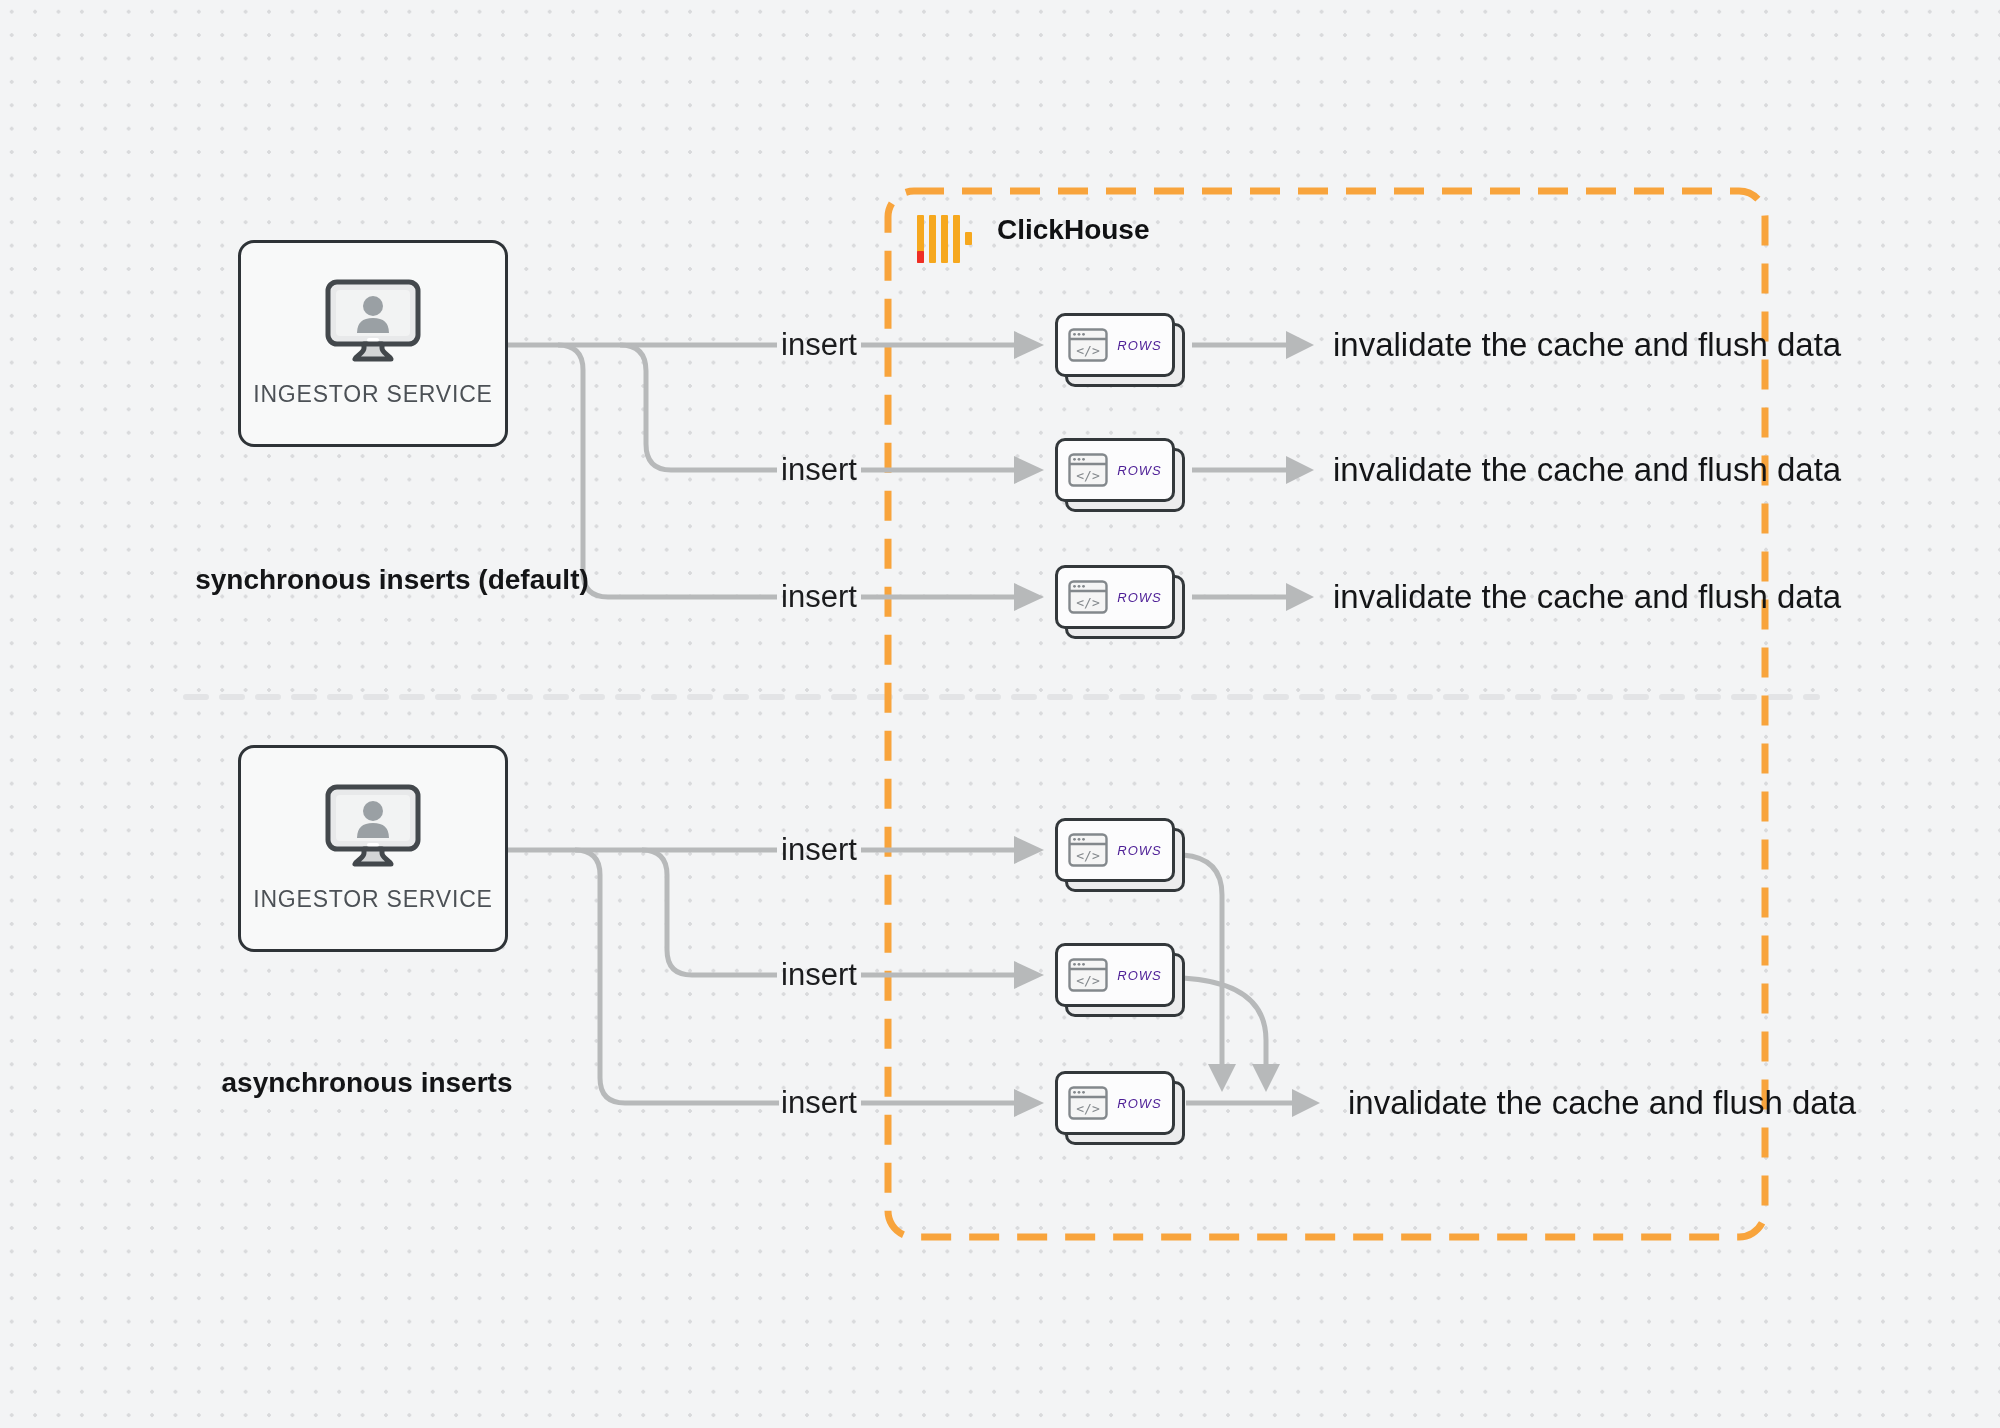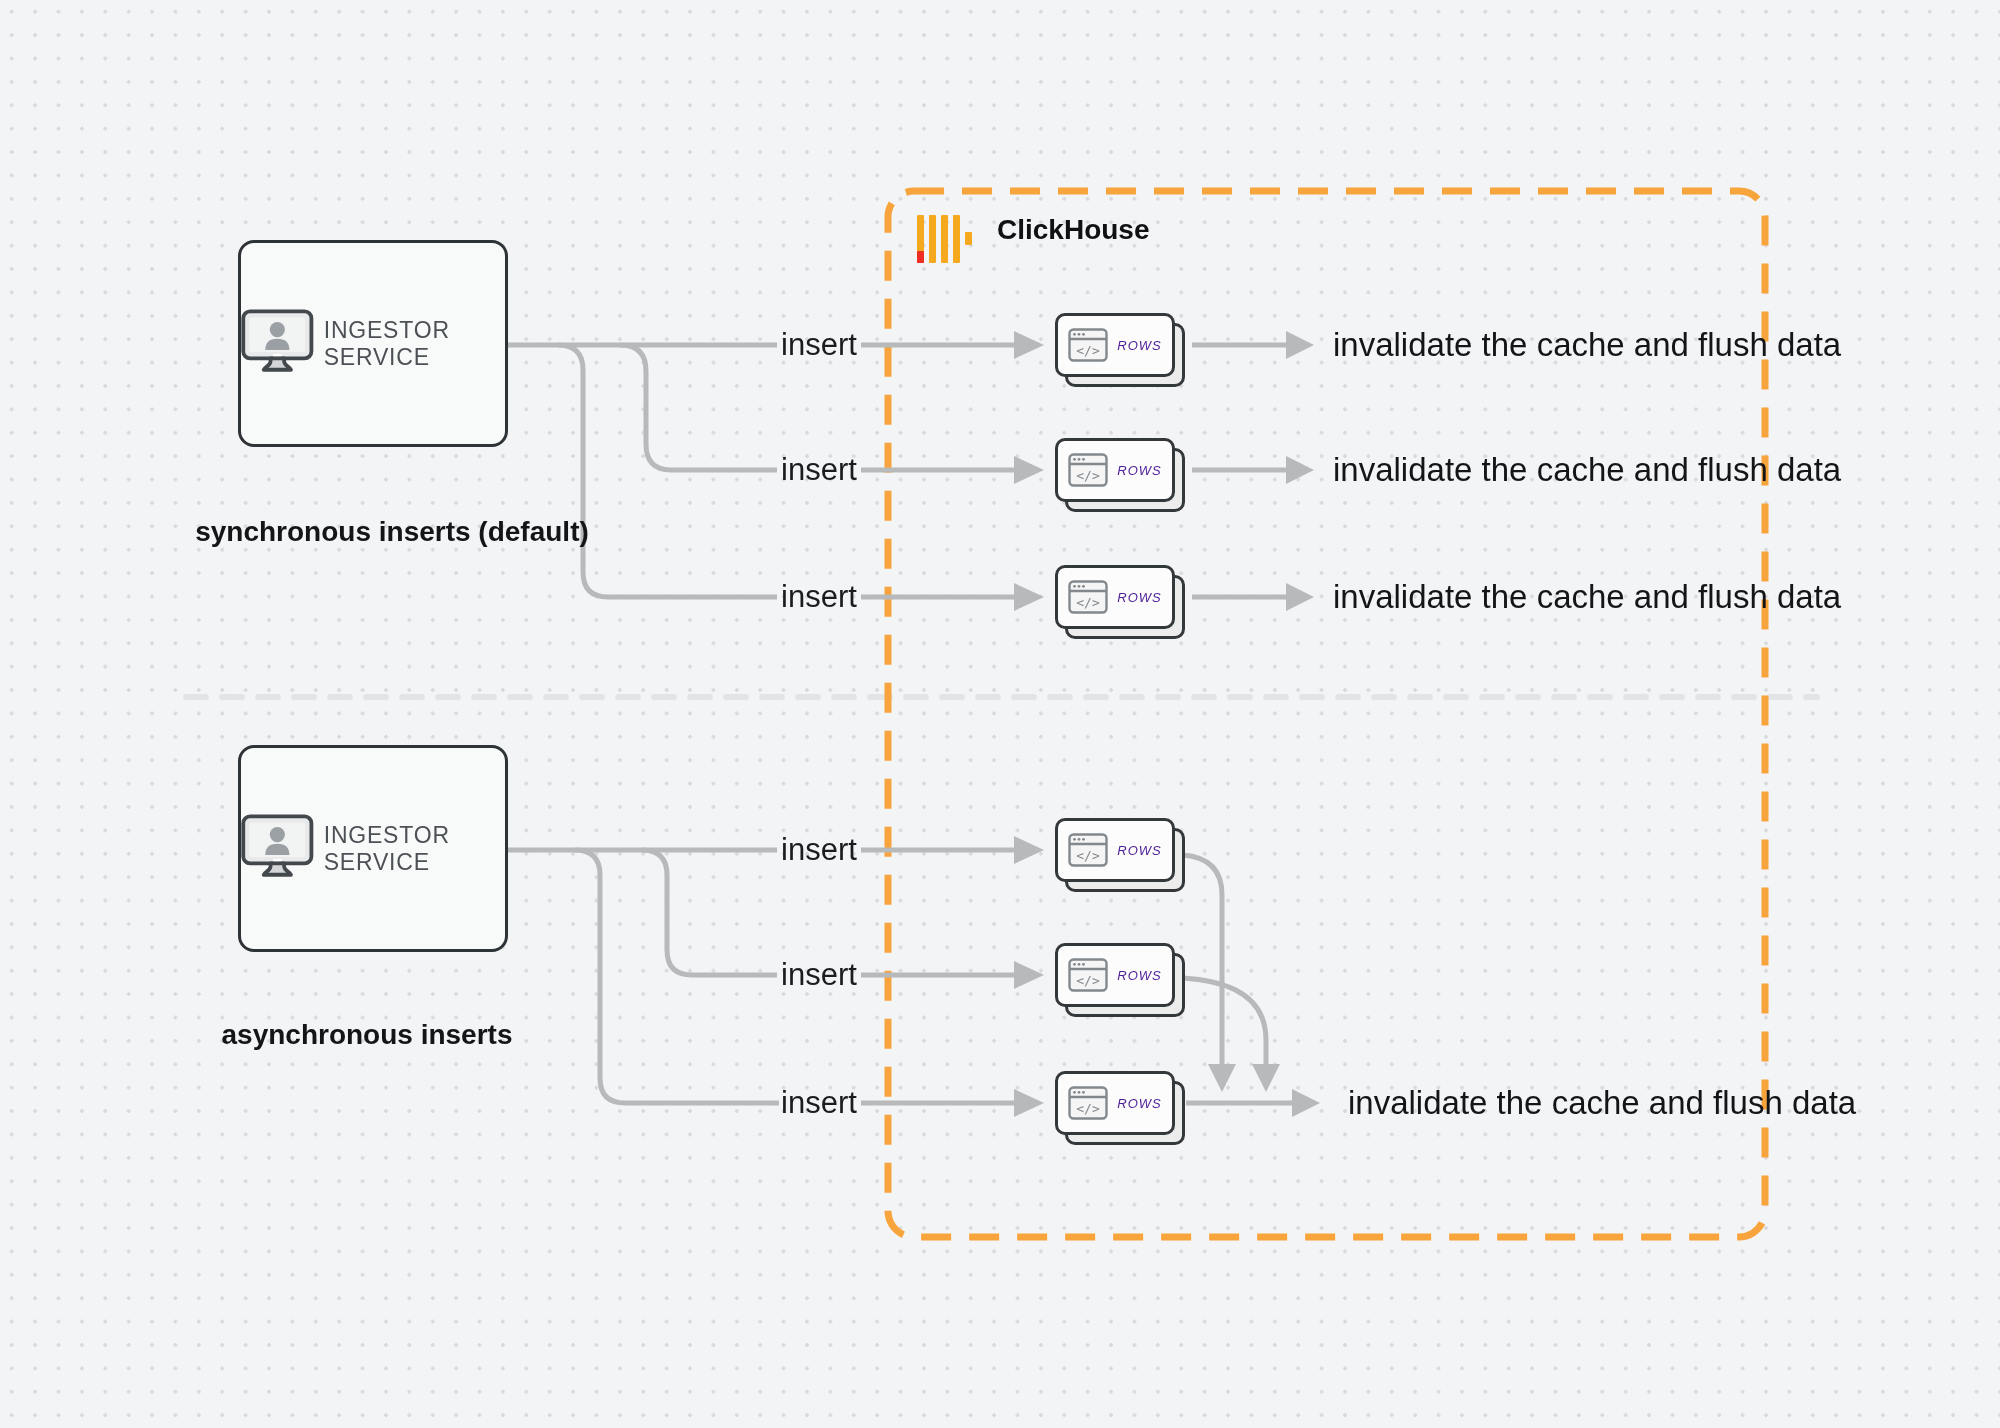--- a/index.html
+++ b/index.html
@@ -9,37 +9,37 @@
     background-size:23.4px 23.4px;
     font-family:"Liberation Sans",sans-serif;}
   .wires{position:absolute;left:0;top:0;}
   .wire{stroke:#b7b9ba;stroke-width:5;fill:none;}
   .head{fill:#b7b9ba;stroke:none;}
   .divider{stroke:#e3e4e6;stroke-width:6;stroke-dasharray:20 16;stroke-linecap:round;}
   .boundary{stroke:#F8A43C;stroke-width:7;stroke-dasharray:30 18;fill:none;}
 
   .ingestor{position:absolute;width:270px;height:207px;box-sizing:border-box;
     background:#f8f9f9;border:3.5px solid #2e3337;border-radius:16px;
-    display:flex;flex-direction:row;align-items:center;justify-content:center;gap:10px;}
+    display:flex;flex-direction:column;align-items:center;justify-content:center;gap:10px;}
   .ingestor-label{font-size:23px;color:#4c5156;letter-spacing:0.8px;}
 
   .rows-node{position:absolute;width:132px;height:76px;}
   .card{position:absolute;width:120px;height:64px;box-sizing:border-box;
     border:3px solid #33383b;border-radius:10px;}
   .card.back{left:10px;top:10px;background:#ececed;}
   .card.front{left:0;top:0;background:#fcfcfd;display:flex;align-items:center;
     justify-content:center;gap:9px;}
   .rows-label{font-style:italic;font-size:13px;letter-spacing:1px;color:#4c1d95;}
 
   .lbl-insert{position:absolute;transform:translate(-50%,-50%);font-size:31px;
     color:#1b1c1e;white-space:nowrap;}
   .lbl-invalidate{position:absolute;transform:translate(0,-50%);font-size:33px;
     color:#141517;white-space:nowrap;}
   .section-label{position:absolute;transform:translate(-50%,-50%);font-weight:bold;
-    font-size:28px;color:#141517;white-space:nowrap;}
+    font-size:28px;color:#141517;white-space:nowrap;margin-top:48px;}
 
   .ch-header{position:absolute;left:917px;top:214px;display:flex;gap:22px;}
   .ch-label{font-size:28px;font-weight:600;color:#101113;}
 </style>
 </head>
 <body>
 
 <div class="stage">
 
   <svg class="wires" width="2000" height="1428" viewBox="0 0 2000 1428">

